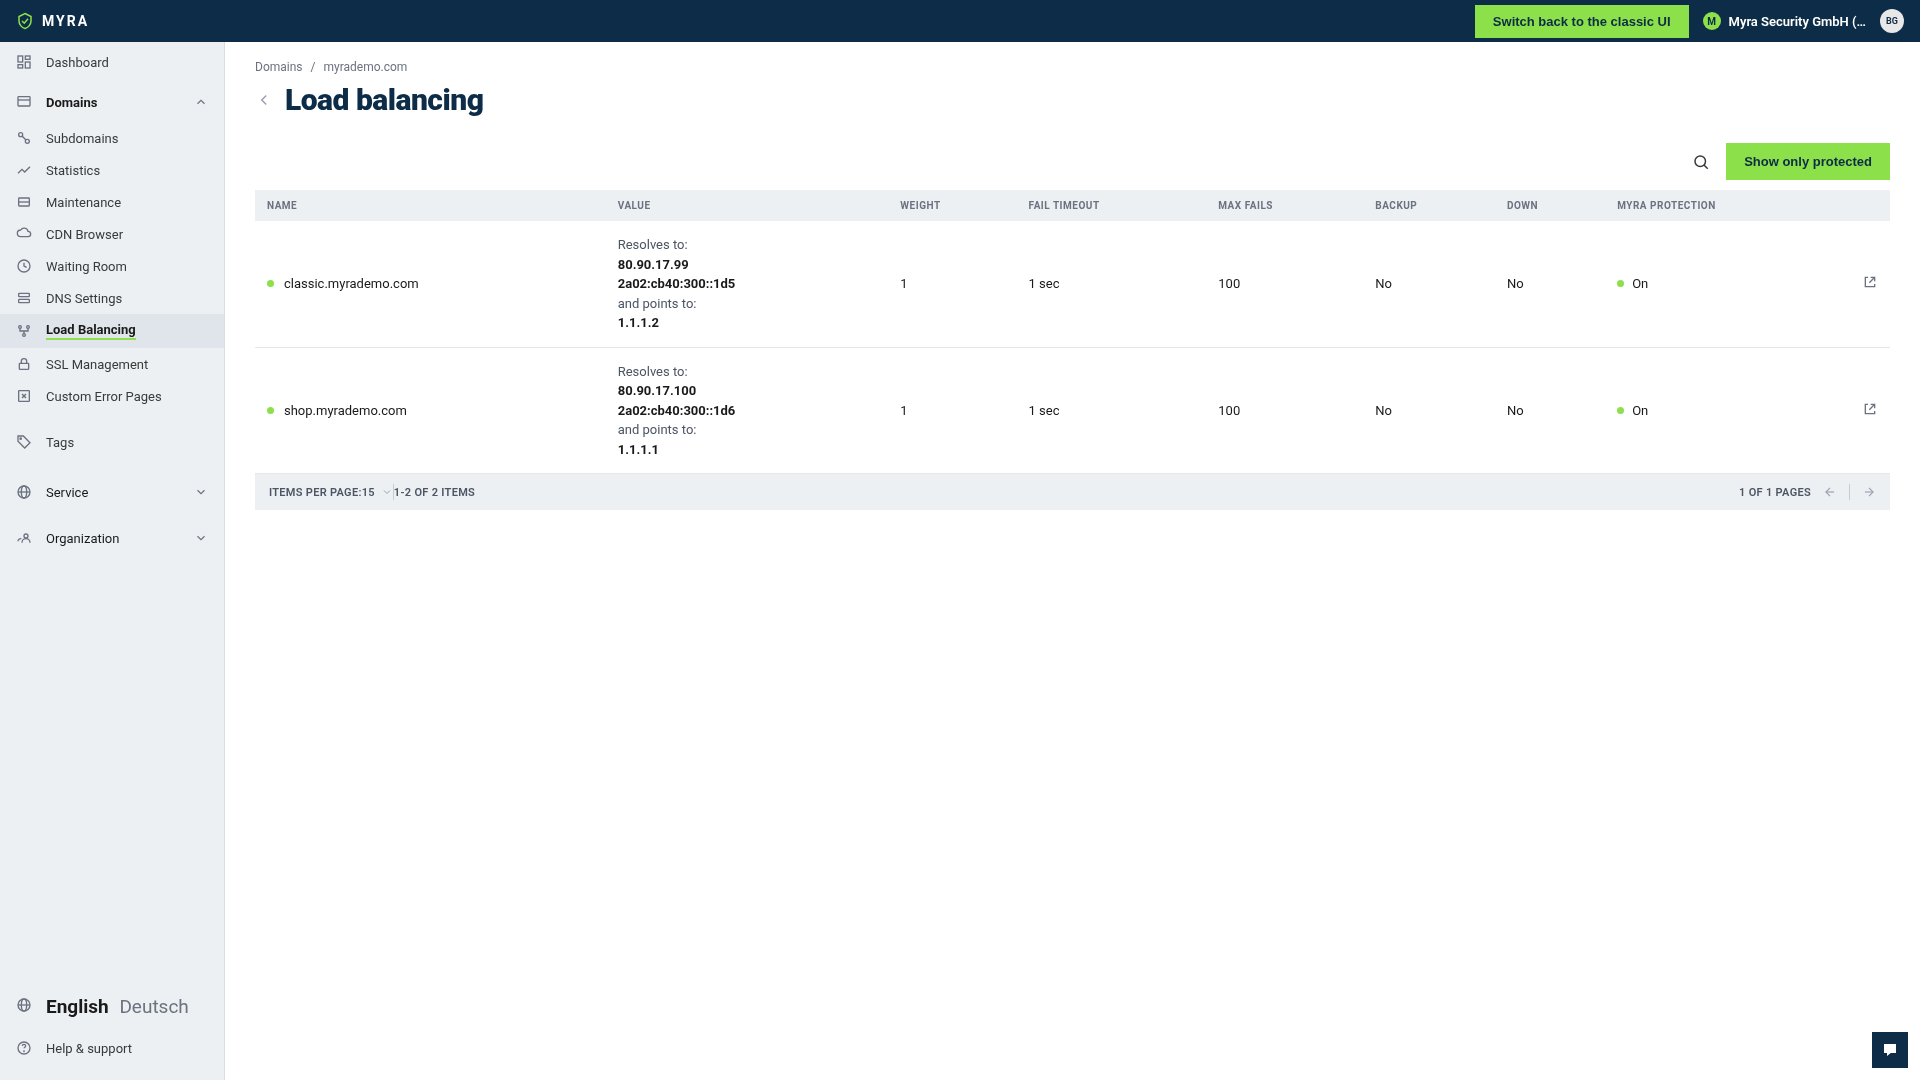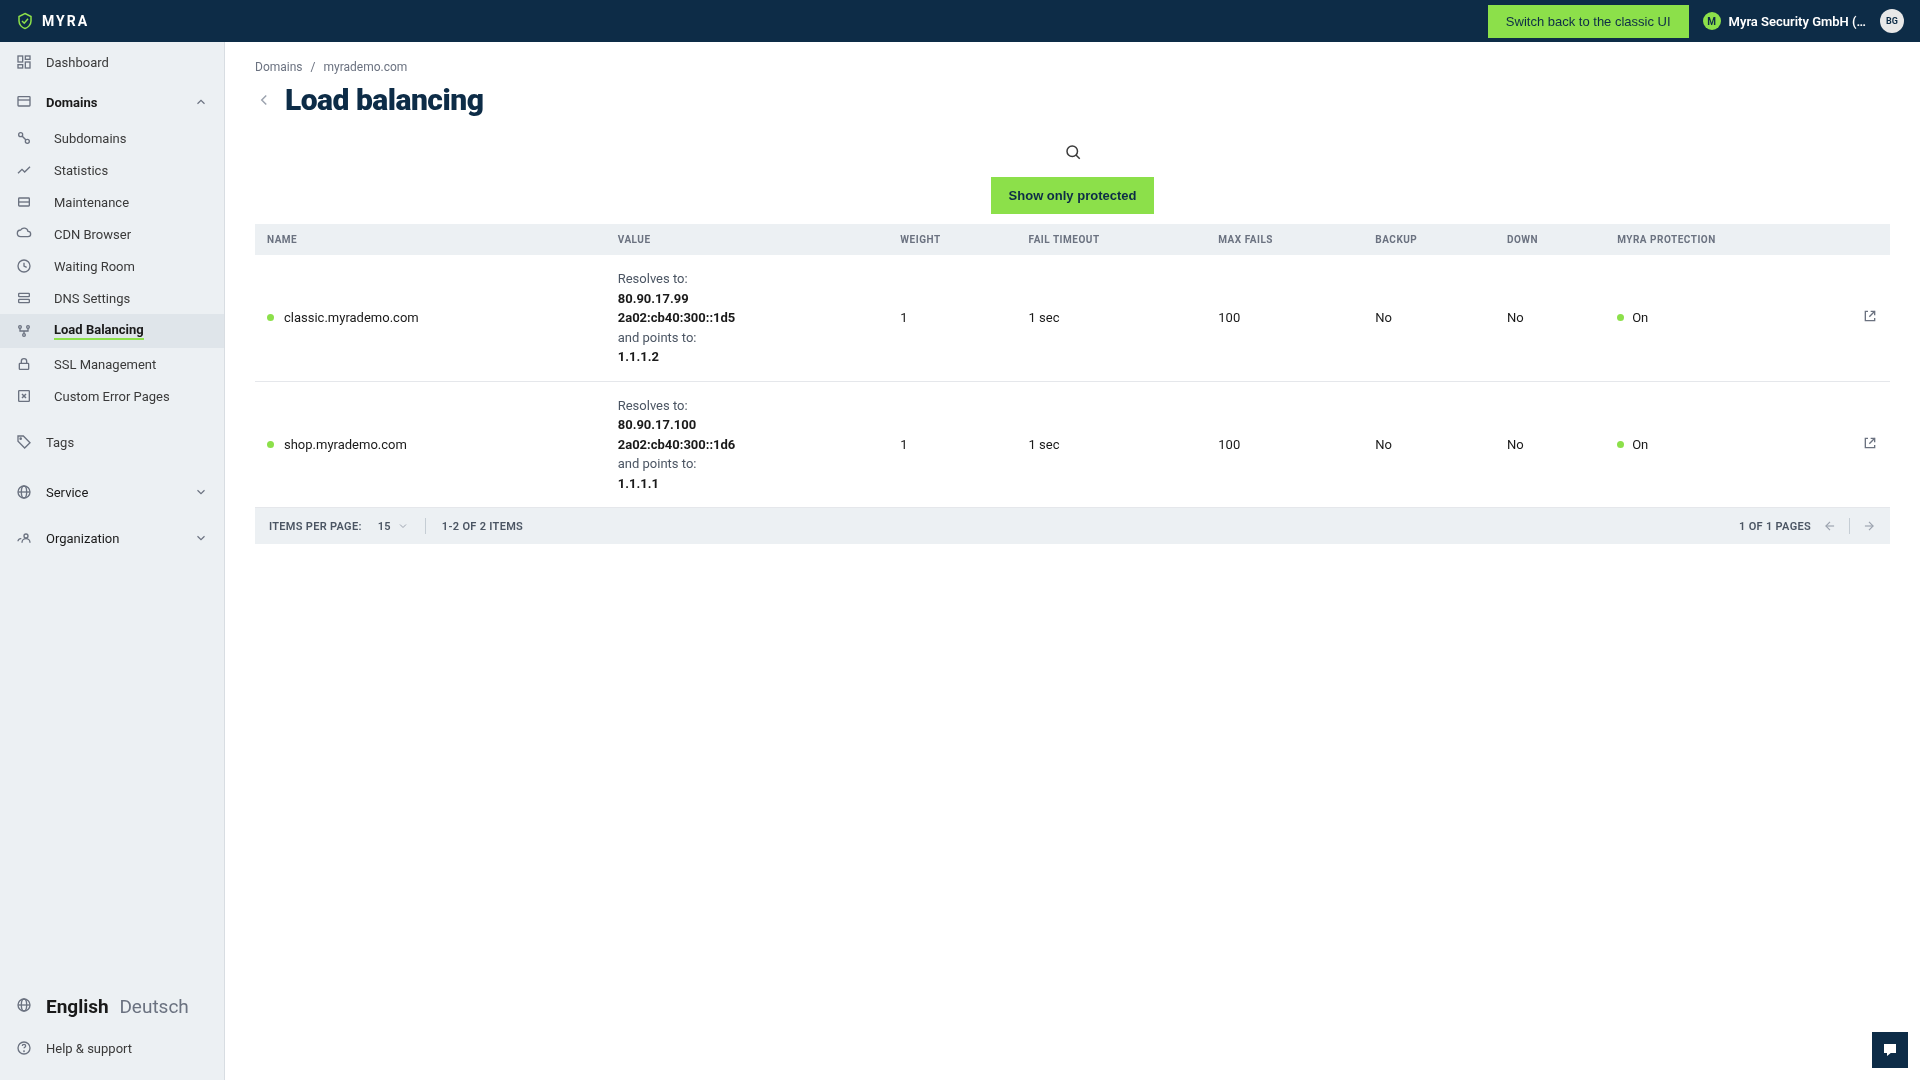--- a/index.html
+++ b/index.html
@@ -3,71 +3,71 @@
 <meta charset="utf-8">
 <style>
 * { margin: 0; padding: 0; box-sizing: border-box; }
 body { font-family: -apple-system, BlinkMacSystemFont, "Segoe UI", Roboto, Arial, sans-serif; font-size: 14px; color: #1a1a1a; background: #fff; }
 
 
 .topbar { height: 42px; background: #0d2c47; display: flex; align-items: center; justify-content: space-between; padding: 15px 16px; }
 .logo { display: flex; align-items: center; gap: 8px; color: #fff; font-weight: 700; letter-spacing: 2px; font-size: 14px; }
 .logo-shield { width: 18px; height: 18px; }
 .topbar-right { display: flex; align-items: center; gap: 14px; }
-.classic-btn { background: #8ce04a; color: #0d2c47; font-weight: 400; font-size: 13px; padding: 9px 18px; border: none; cursor: pointer; }
+.classic-btn { background: #8ce04a; color: #0d2c47; font-weight: 700; font-size: 13px; padding: 9px 18px; border: none; cursor: pointer; }
 .org-pill { display: flex; align-items: center; gap: 8px; color: #fff; font-size: 13px; font-weight: 600; }
 .org-pill .m-badge { width: 18px; height: 18px; border-radius: 50%; background: #8ce04a; color: #0d2c47; display: flex; align-items: center; justify-content: center; font-size: 10px; font-weight: 700; }
 .avatar { width: 24px; height: 24px; border-radius: 50%; background: #e8e8e8; color: #0d2c47; display: flex; align-items: center; justify-content: center; font-size: 9px; font-weight: 700; }
 
 
 .layout { display: flex; height: calc(100vh - 42px); }
 .sidebar { width: 225px; background: #ecf0f3; border-right: 1px solid #d8dde2; display: flex; flex-direction: column; }
 .main { flex: 1; overflow: auto; background: #fff; padding: 18px 30px; position: relative; }
 .side-item { display: flex; align-items: center; gap: 14px; padding: 12px 16px; font-size: 13px; color: #3a3a3a; cursor: pointer; }
 .side-item .icon { width: 16px; height: 16px; display: flex; align-items: center; justify-content: center; color: #6b7280; flex-shrink: 0; }
 .side-item.top-level { font-weight: 700; color: #1a1a1a; justify-content: space-between; }
 .side-item.top-level .lbl-wrap { display: flex; align-items: center; gap: 14px; }
-.side-sub-row { display: flex; align-items: center; gap: 22px; padding: 8px 16px; font-size: 13px; color: #3a3a3a; cursor: pointer; }
+.side-sub-row { display: flex; align-items: center; gap: 14px; padding: 8px 16px; font-size: 13px; color: #3a3a3a; cursor: pointer; }
 .side-sub-row.active { background: #dfe5ea; }
 .side-sub-row.active .sub-label { font-weight: 700; color: #1a1a1a; border-bottom: 2px solid #8ce04a; padding-bottom: 1px; }
 .side-sub-row .icon { width: 16px; height: 16px; color: #6b7280; flex-shrink: 0; }
 .chevron { width: 14px; height: 14px; }
 .side-spacer { flex: 1; }
 .side-footer { padding: 8px 0 12px 0; }
 .lang-row { display: flex; align-items: flex-start; gap: 14px; padding: 10px 16px; font-size: 19px; }
 .lang-row .icon { width: 16px; height: 16px; color: #6b7280; }
 .lang-en { font-weight: 700; }
 .lang-de { color: #6b7280; margin-left: 6px; }
 
 
 .breadcrumb { font-size: 12px; color: #6b7280; display: flex; gap: 8px; align-items: center; margin-bottom: 8px; }
 .breadcrumb a { color: #6b7280; text-decoration: none; }
 .title-row { display: flex; align-items: center; gap: 12px; margin-bottom: 26px; }
 .back-chevron { width: 18px; height: 18px; color: #9ca3af; cursor: pointer; }
 .page-title { font-size: 30px; font-weight: 900; color: #0d2c47; letter-spacing: -0.5px; }
 
-.actions-row { display: flex; justify-content: flex-end; align-items: center; gap: 16px; margin-bottom: 10px; flex-direction: column; }
+.actions-row { display: flex; justify-content: flex-end; align-items: center; gap: 16px; margin-bottom: 10px; }
 .search-icon { width: 18px; height: 18px; color: #3a3a3a; cursor: pointer; }
 .protected-btn { background: #8ce04a; color: #0d2c47; font-weight: 700; font-size: 13px; padding: 11px 18px; border: none; cursor: pointer; }
 
 
 .table { width: 100%; border-collapse: collapse; }
 .table thead th { text-align: left; font-size: 10px; font-weight: 700; letter-spacing: 0.5px; color: #6b7280; text-transform: uppercase; background: #ecf0f3; padding: 10px 12px; }
 .table tbody td { padding: 14px 12px; font-size: 13px; border-bottom: 1px solid #e5e7eb; vertical-align: middle; }
 .name-cell { display: flex; align-items: center; gap: 10px; }
 .status-dot { width: 7px; height: 7px; border-radius: 50%; background: #8ce04a; }
 .value-cell { font-size: 13px; line-height: 1.5; }
 .value-cell .resolve-label { color: #4b5563; }
 .value-cell .bold { font-weight: 700; }
 .protection-cell { display: flex; align-items: center; gap: 8px; }
 .action-icon { width: 16px; height: 16px; color: #6b7280; cursor: pointer; }
 
 
 .pagination { background: #ecf0f3; display: flex; align-items: center; justify-content: space-between; padding: 10px 14px; font-size: 11px; font-weight: 600; letter-spacing: 0.3px; color: #4b5563; text-transform: uppercase; }
-.pag-left { display: flex; align-items: center; gap: 16px; }
+.pag-left { display: flex; align-items: center; }
 .pag-select { display: flex; align-items: center; gap: 6px; text-transform: none; }
 .pag-divider { width: 1px; height: 16px; background: #c5cdd4; }
 .pag-right { display: flex; align-items: center; gap: 12px; }
 .pag-arrow { width: 14px; height: 14px; color: #9ca3af; }
 
 
 .chat-fab { position: fixed; right: 12px; bottom: 12px; width: 36px; height: 36px; background: #0d2c47; display: flex; align-items: center; justify-content: center; cursor: pointer; }
 .chat-fab svg { width: 18px; height: 18px; color: #fff; }
 </style>
 </head>

